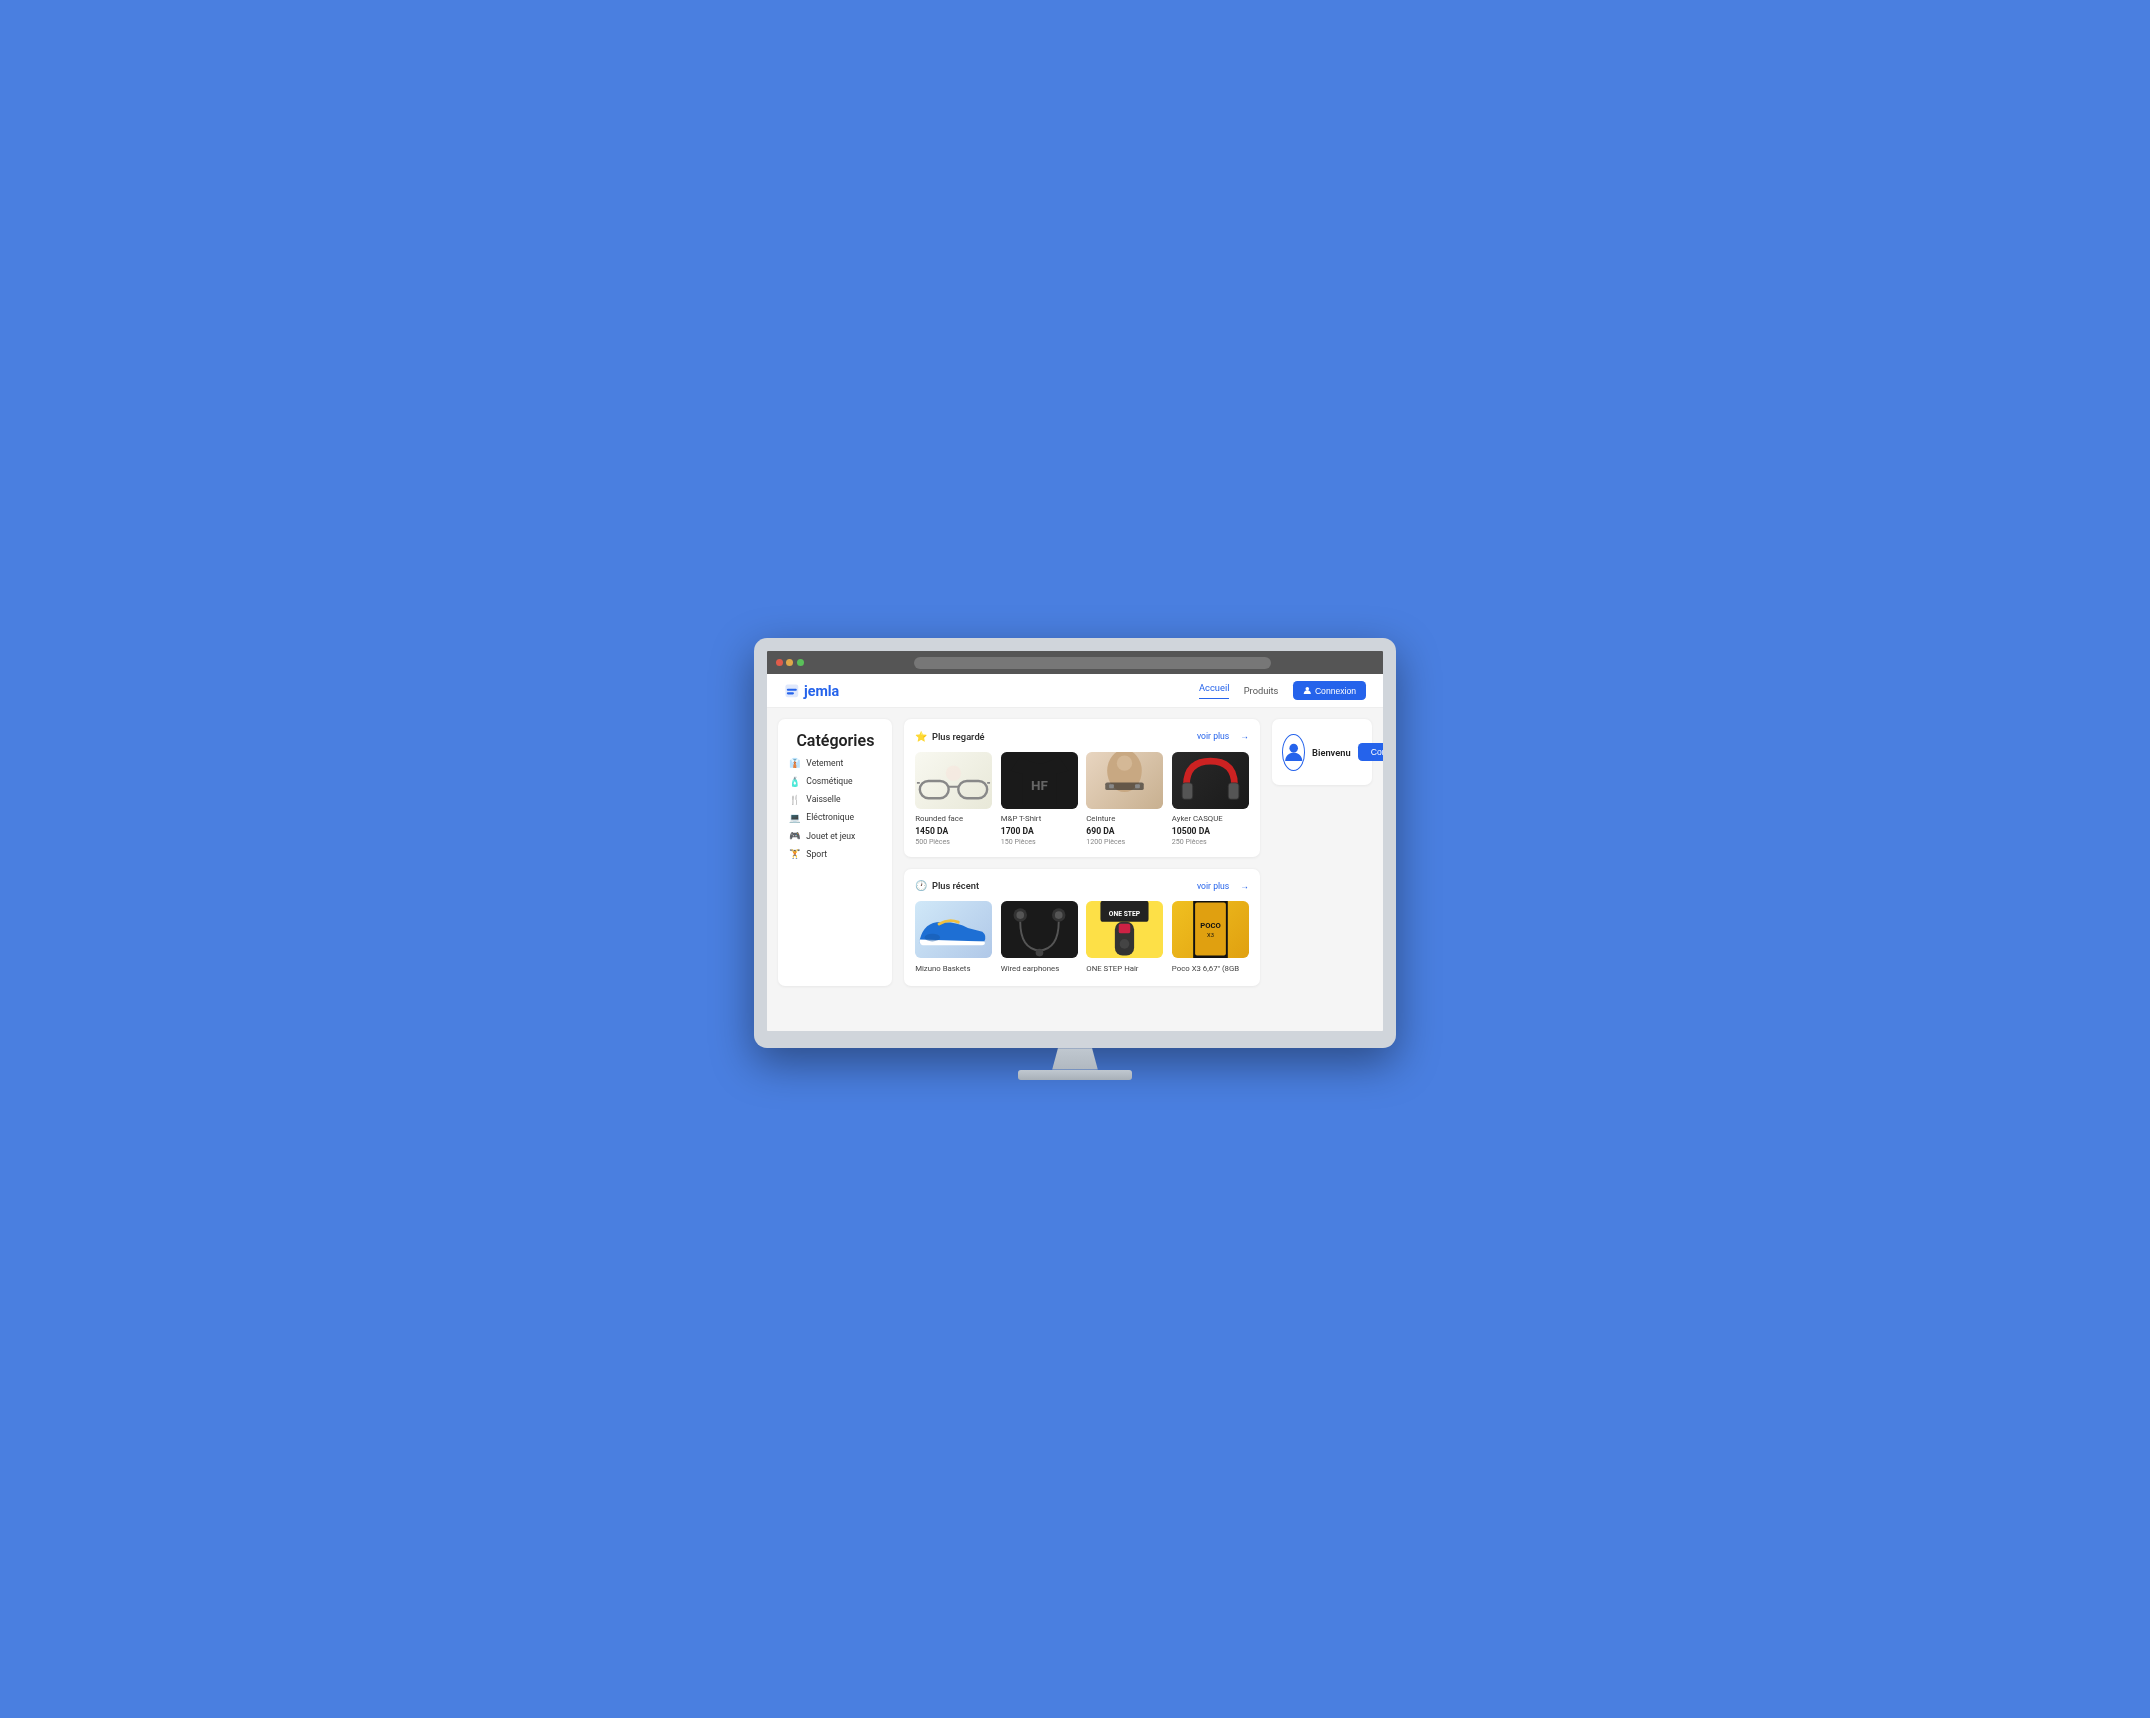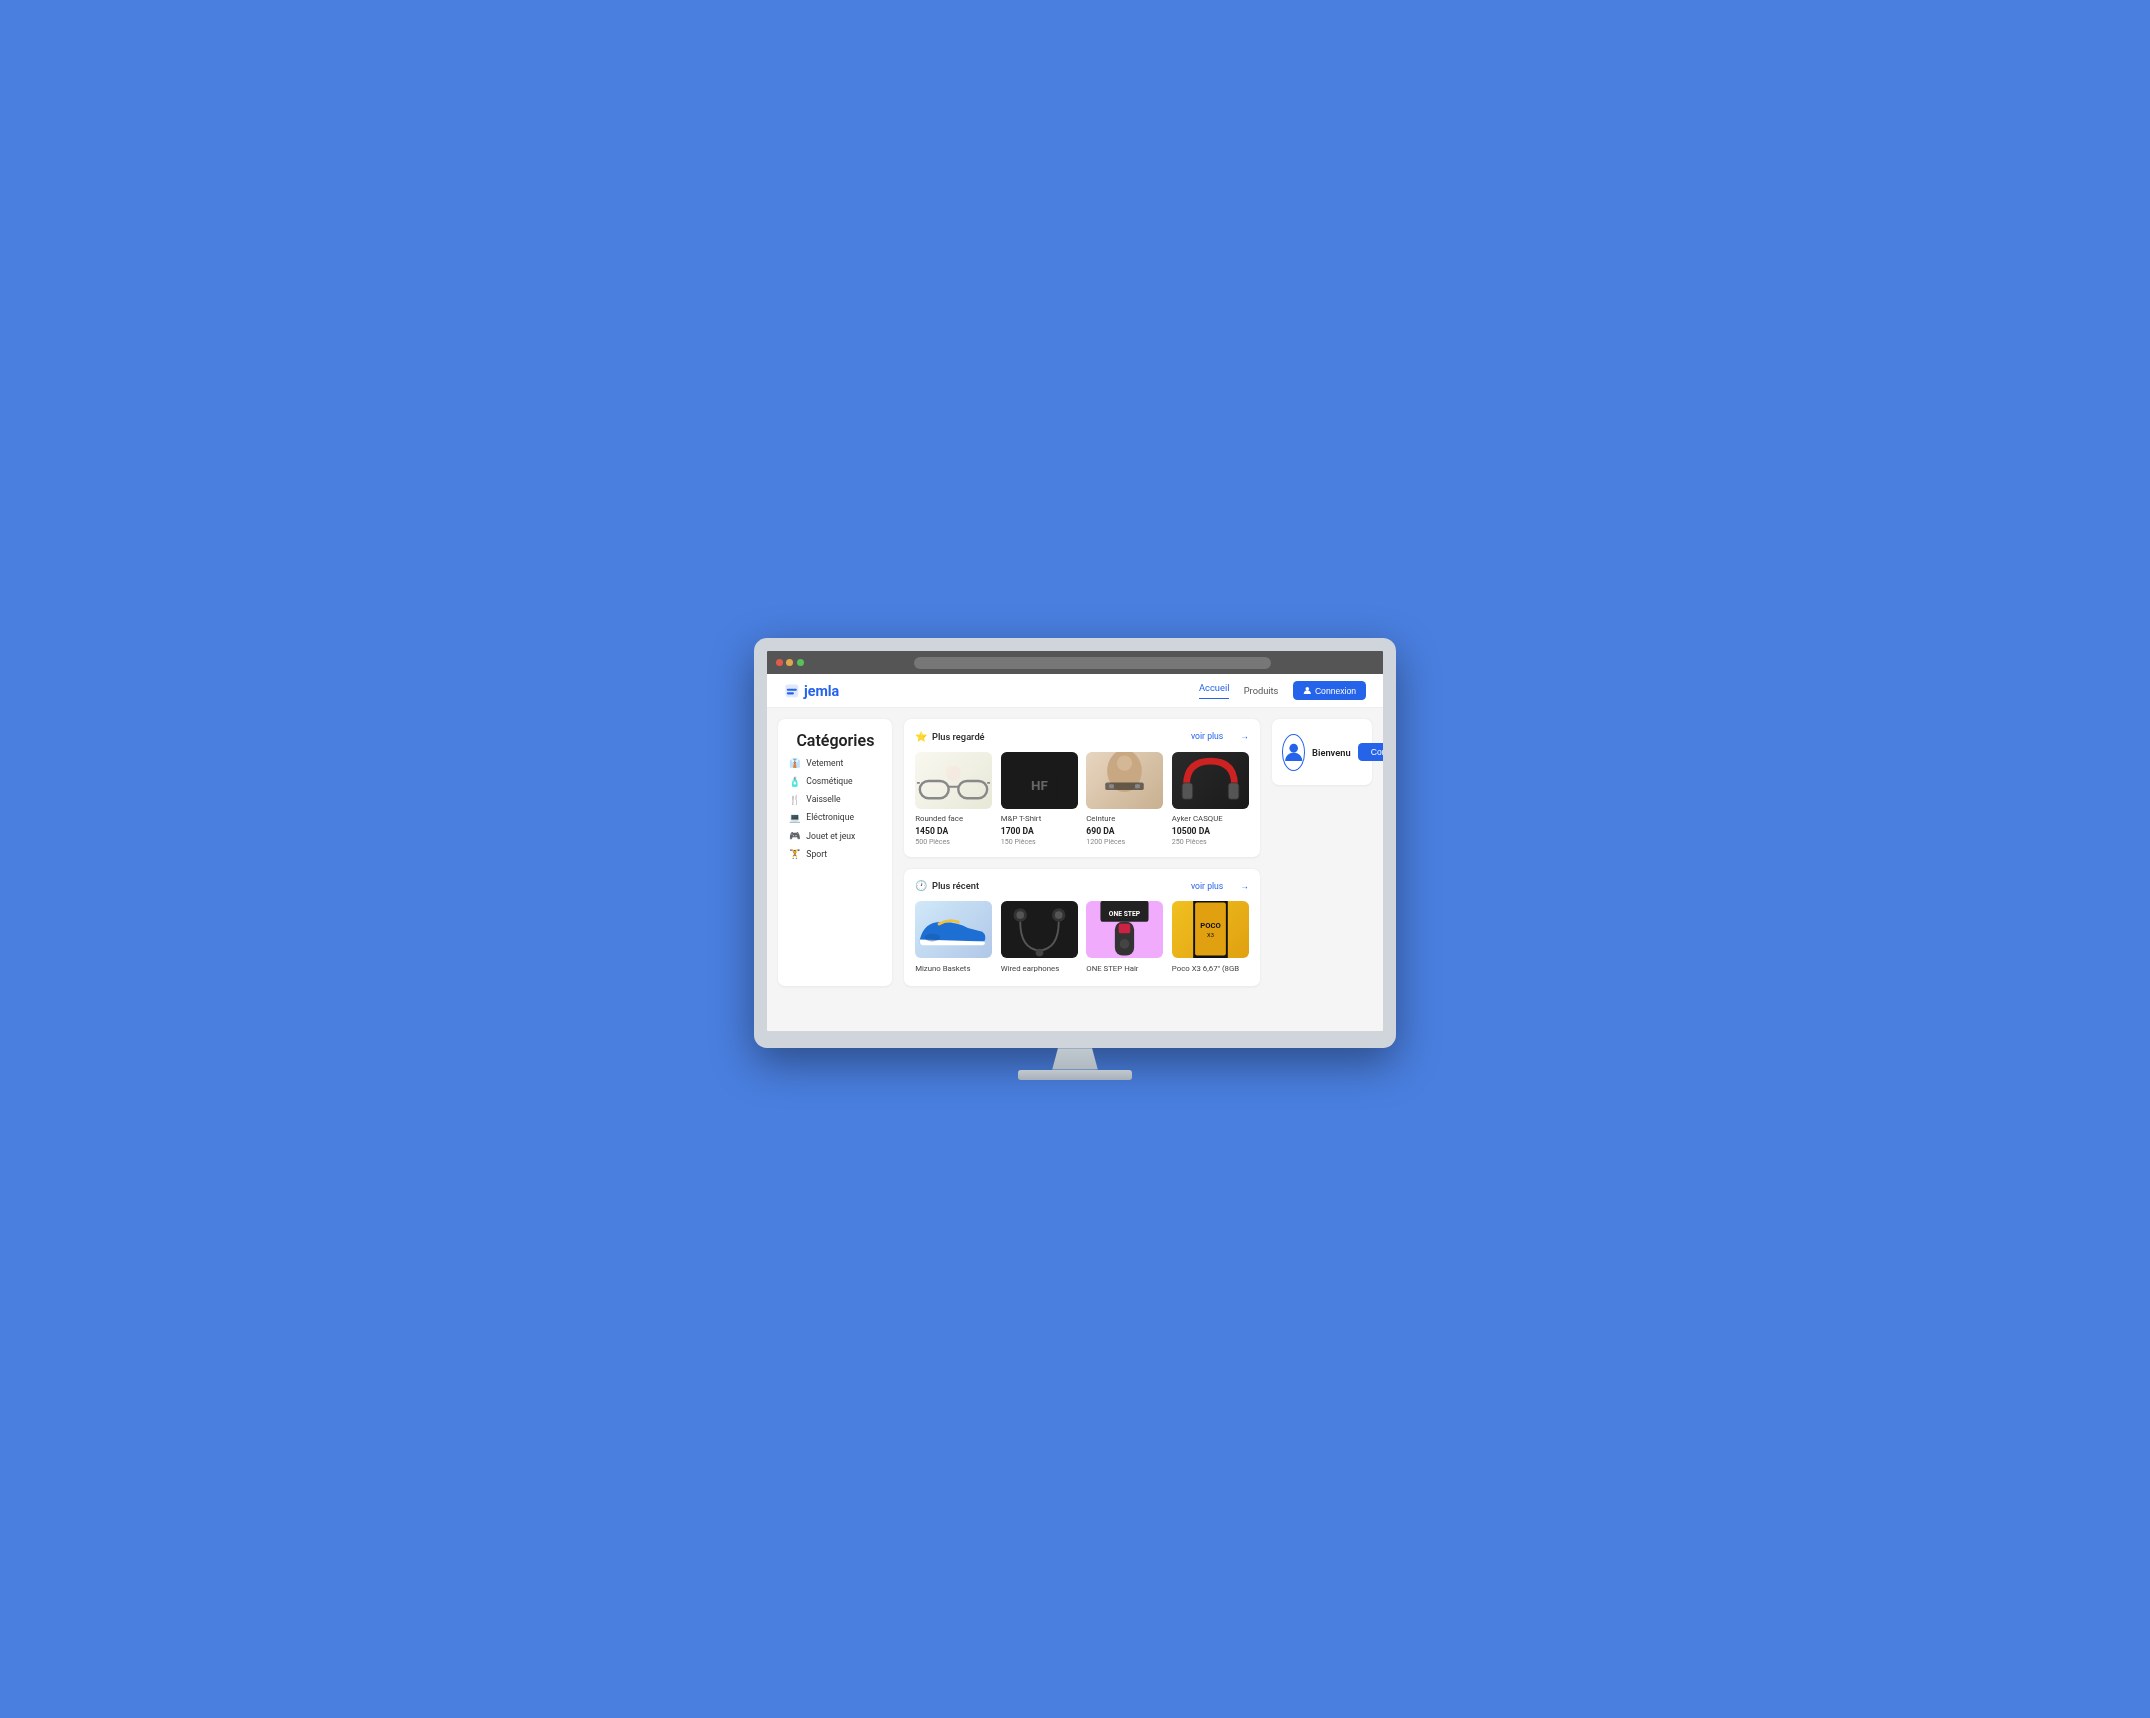--- a/index.html
+++ b/index.html
@@ -181,21 +181,21 @@
       font-weight: 600;
       color: #333;
     }
     .section-title-icon { font-size: 10px; }
     .voir-plus {
       font-size: 8.6px;
       color: #2563eb;
       cursor: pointer;
       display: flex;
       align-items: center;
-      gap: 17px;
+      gap: 11px;
     }
 
     
     .product-grid {
       display: flex;
       gap: 8.6px;
     }
     .product-card {
       flex: 1;
       cursor: pointer;
@@ -282,21 +282,21 @@
     .img-headphones {
       background: linear-gradient(135deg, #2a2a2a 0%, #1a1a1a 100%);
     }
     .img-shoes {
       background: linear-gradient(135deg, #d0e8f8 0%, #b0c8e8 100%);
     }
     .img-earphones {
       background: #1a1a1a;
     }
     .img-hair {
-      background: #f0abfc;
+      background: #fde047;
     }
     .img-phone {
       background: linear-gradient(135deg, #f0c020 0%, #e0a010 100%);
     }
 
     
     .monitor-stand {
       display: flex;
       flex-direction: column;
       align-items: center;

